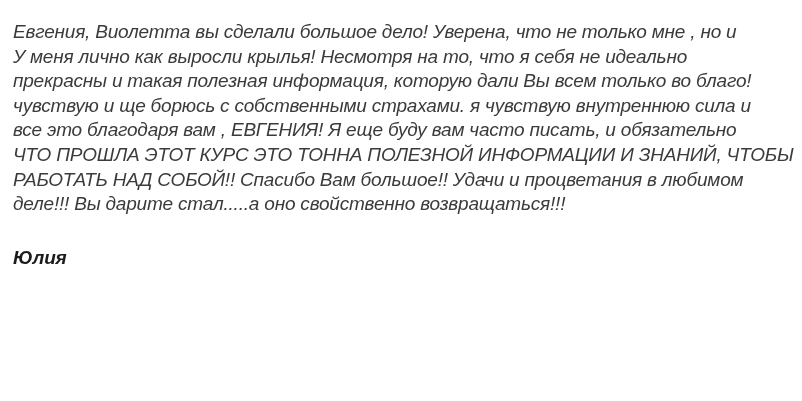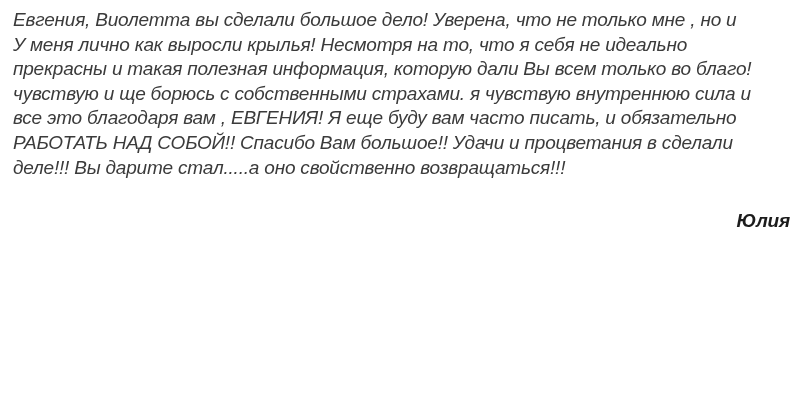--- a/index.html
+++ b/index.html
@@ -15,49 +15,49 @@
     width:802px;
     height:401px;
     background:var(--bg-color);
     overflow:hidden;
     font-family:"Liberation Sans", sans-serif;
   }
   .page{
     box-sizing:border-box;
     width:802px;
     height:401px;
-    padding:8px 12px 0 13px;
+    padding:20px 12px 0 13px;
   }
   .testimonial-text{
     font-style:italic;
     font-size:19px;
     line-height:24.6px;
     letter-spacing:-0.2px;
     color:var(--text-color);
   }
   .testimonial-line{
     white-space:nowrap;
   }
   .signature{
     margin-top:30px;
-    text-align:right;
     font-style:italic;
     font-weight:bold;
     font-size:19px;
     letter-spacing:-0.2px;
     color:var(--signature-color);
   }
 </style>
 </head>
 <body>
 
 <div class="page">
   <div class="testimonial-text">
     <div class="testimonial-line">Евгения, Виолетта вы сделали большое дело! Уверена, что не только мне , но и</div>
     <div class="testimonial-line">У меня лично как выросли крылья! Несмотря на то, что я себя не идеально</div>
     <div class="testimonial-line">прекрасны и такая полезная информация, которую дали Вы всем только во благо!</div>
     <div class="testimonial-line">чувствую и ще борюсь с собственными страхами. я чувствую внутреннюю сила и</div>
     <div class="testimonial-line">все это благодаря вам , ЕВГЕНИЯ! Я еще буду вам часто писать, и обязательно</div>
-    <div class="testimonial-line">РАБОТАТЬ НАД СОБОЙ!! Спасибо Вам большое!! Удачи и процветания в сделали</div>
+    <div class="testimonial-line">ЧТО ПРОШЛА ЭТОТ КУРС ЭТО ТОННА ПОЛЕЗНОЙ ИНФОРМАЦИИ И ЗНАНИЙ, ЧТОБЫ</div>
+    <div class="testimonial-line">РАБОТАТЬ НАД СОБОЙ!! Спасибо Вам большое!! Удачи и процветания в любимом</div>
     <div class="testimonial-line">деле!!! Вы дарите стал.....а оно свойственно возвращаться!!!</div>
   </div>
   <div class="signature">Юлия</div>
 </div>
 
 </body></html>

